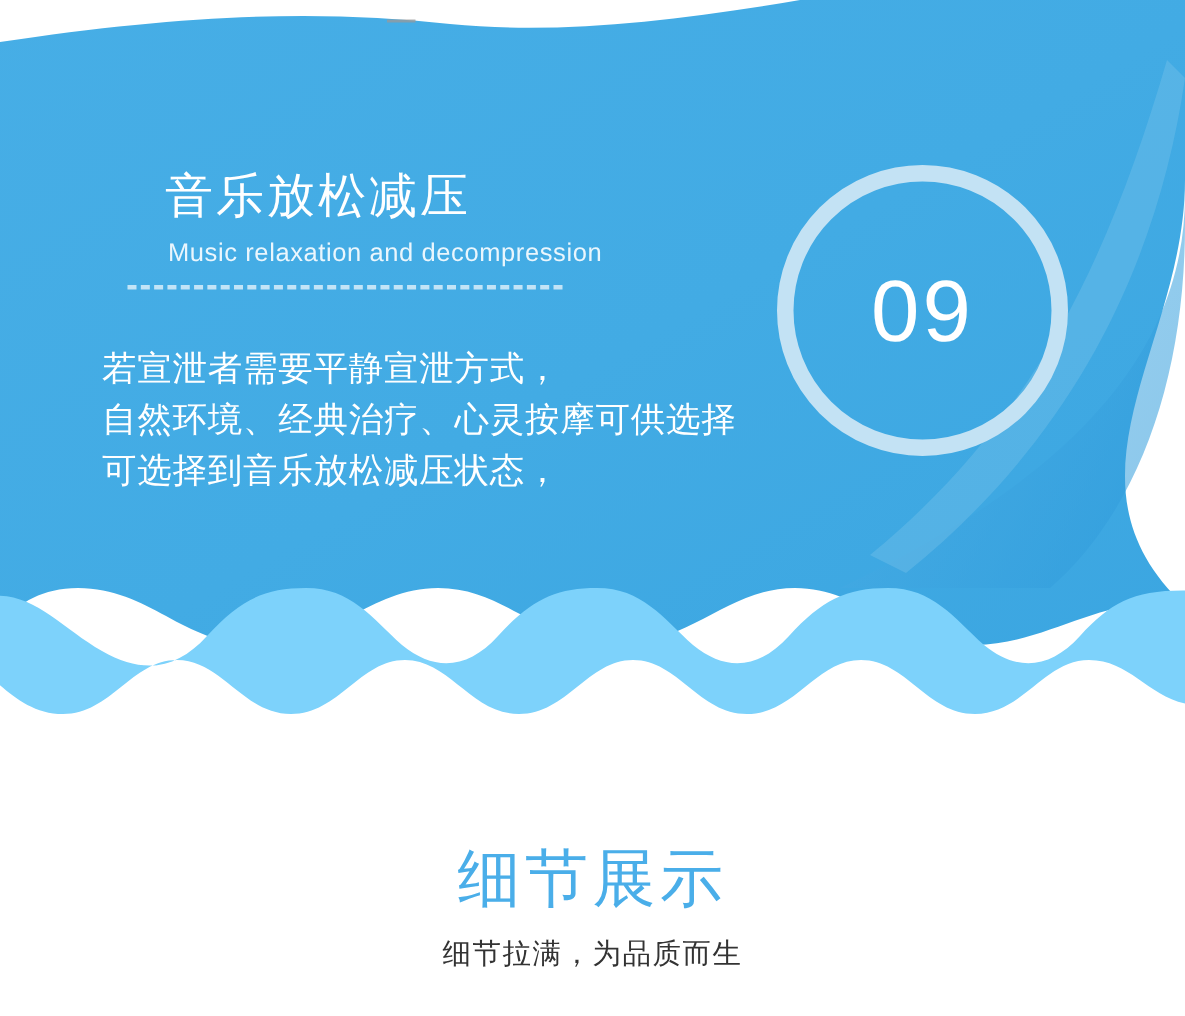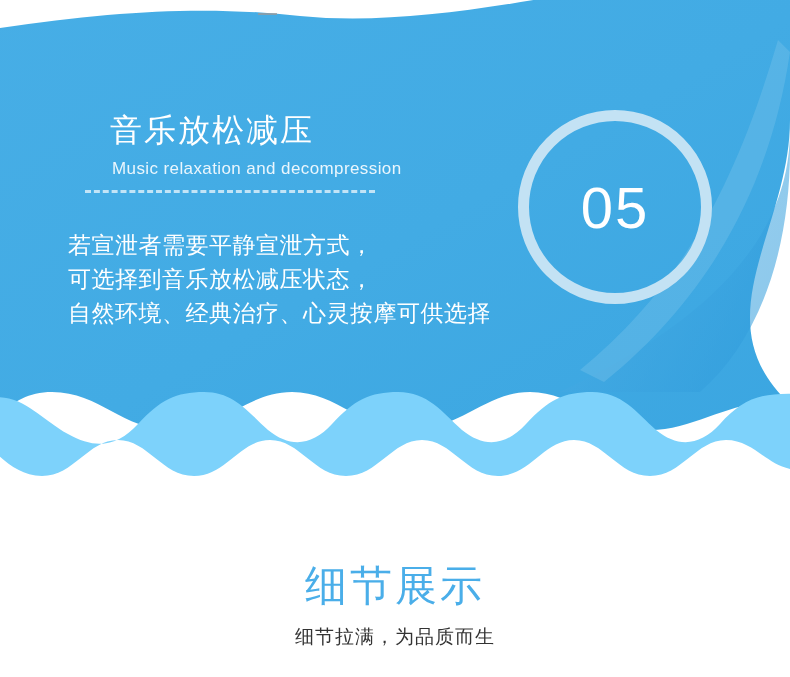--- a/index.html
+++ b/index.html
@@ -249,26 +249,26 @@
 
   <div class="hero-text">
     <div class="hero-title">音乐放松减压</div>
 
     <div class="hero-subtitle">Music relaxation and decompression</div>
 
     <div class="hero-divider"></div>
 
     <div class="hero-body">
       <div>若宣泄者需要平静宣泄方式，</div>
+      <div>自然环境、经典治疗、心灵按摩可供选择</div>
       <div>可选择到音乐放松减压状态，</div>
-      <div>自然环境、经典治疗、心灵按摩可供选择</div>
     </div>
   </div>
 
   <div class="badge-circle"></div>
-  <div class="badge-number">05</div>
+  <div class="badge-number">09</div>
 
   <div class="bottom-section">
     <div class="bottom-heading">细节展示</div>
     <div class="bottom-subheading">细节拉满，为品质而生</div>
   </div>
 
 </div>
 
 </body></html>

